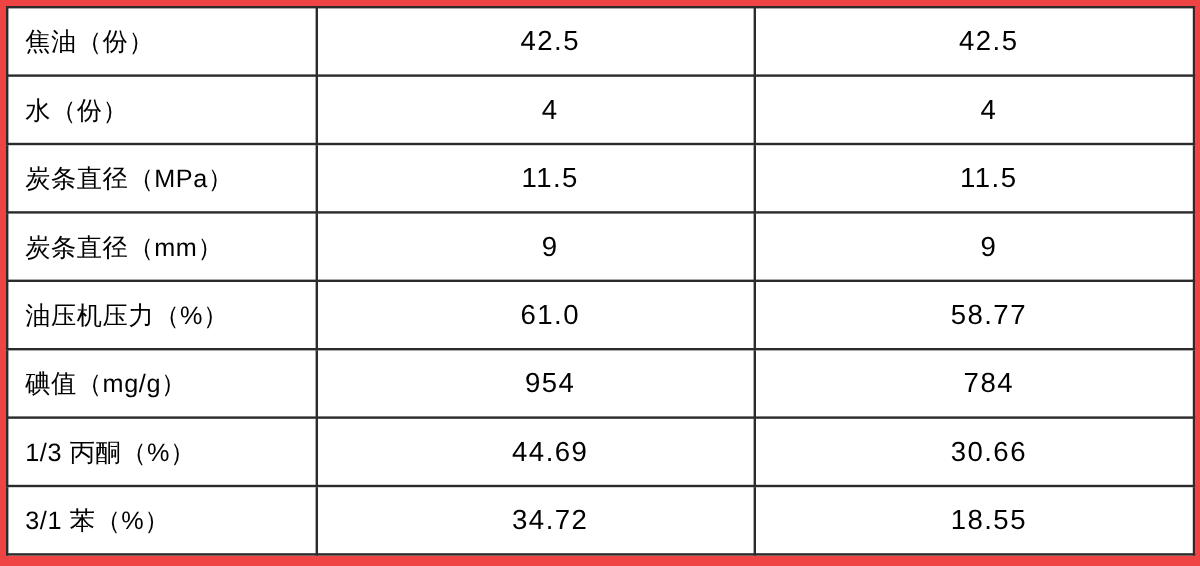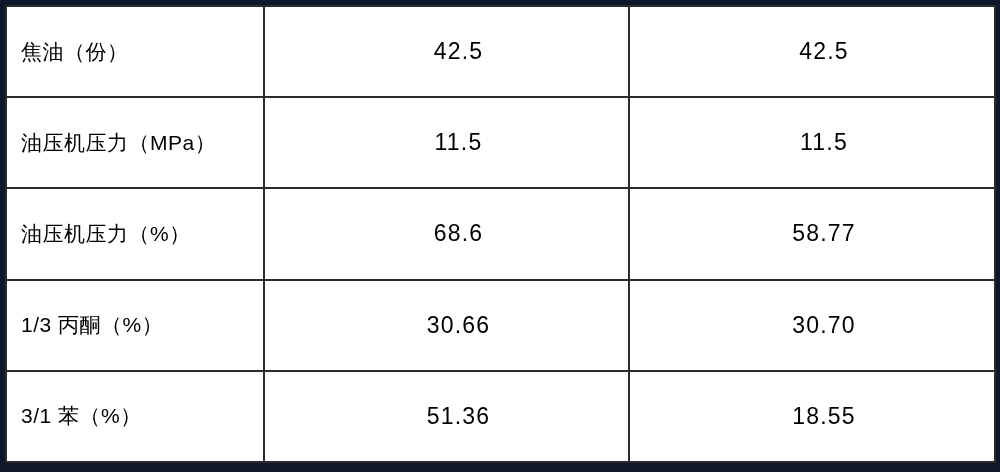--- a/index.html
+++ b/index.html
@@ -12,21 +12,21 @@
     height: 472px;
     overflow: hidden;
     font-family: "Liberation Sans", "DejaVu Sans", sans-serif;
     color: #000000;
   }
 
   #page {
     position: relative;
     width: 1000px;
     height: 472px;
-    background: #0f172a;
+    background: #ef4444;
   }
 
   
   .table-wrap {
     position: absolute;
     left: 5px;
     top: 5px;
     width: 989px;
     height: 458px;
     box-sizing: border-box;
@@ -92,65 +92,98 @@
             <span>焦油（份）</span>
           </td>
           <td class="cell-value">
             <span class="num">42.5</span>
           </td>
           <td class="cell-value">
             <span class="num">42.5</span>
           </td>
         </tr>
 
+        <tr>
+          <td class="cell-label">
+            <span>水（份）</span>
+          </td>
+          <td class="cell-value">
+            <span class="num">4</span>
+          </td>
+          <td class="cell-value">
+            <span class="num">4</span>
+          </td>
+        </tr>
 
         <tr>
           <td class="cell-label">
-            <span>油压机压力（MPa）</span>
+            <span>炭条直径（MPa）</span>
           </td>
           <td class="cell-value">
             <span class="num">11.5</span>
           </td>
           <td class="cell-value">
             <span class="num">11.5</span>
           </td>
         </tr>
 
+        <tr>
+          <td class="cell-label">
+            <span>炭条直径（mm）</span>
+          </td>
+          <td class="cell-value">
+            <span class="num">9</span>
+          </td>
+          <td class="cell-value">
+            <span class="num">9</span>
+          </td>
+        </tr>
 
         <tr>
           <td class="cell-label">
             <span>油压机压力（%）</span>
           </td>
           <td class="cell-value">
-            <span class="num">68.6</span>
+            <span class="num">61.0</span>
           </td>
           <td class="cell-value">
             <span class="num">58.77</span>
           </td>
         </tr>
 
+        <tr>
+          <td class="cell-label">
+            <span>碘值（mg/g）</span>
+          </td>
+          <td class="cell-value">
+            <span class="num">954</span>
+          </td>
+          <td class="cell-value">
+            <span class="num">784</span>
+          </td>
+        </tr>
 
         <tr>
           <td class="cell-label">
             <span>1/3 丙酮（%）</span>
           </td>
           <td class="cell-value">
-            <span class="num">30.66</span>
+            <span class="num">44.69</span>
           </td>
           <td class="cell-value">
-            <span class="num">30.70</span>
+            <span class="num">30.66</span>
           </td>
         </tr>
 
         <tr>
           <td class="cell-label">
             <span>3/1 苯（%）</span>
           </td>
           <td class="cell-value">
-            <span class="num">51.36</span>
+            <span class="num">34.72</span>
           </td>
           <td class="cell-value">
             <span class="num">18.55</span>
           </td>
         </tr>
 
       </tbody>
     </table>
   </div>
 </div>

